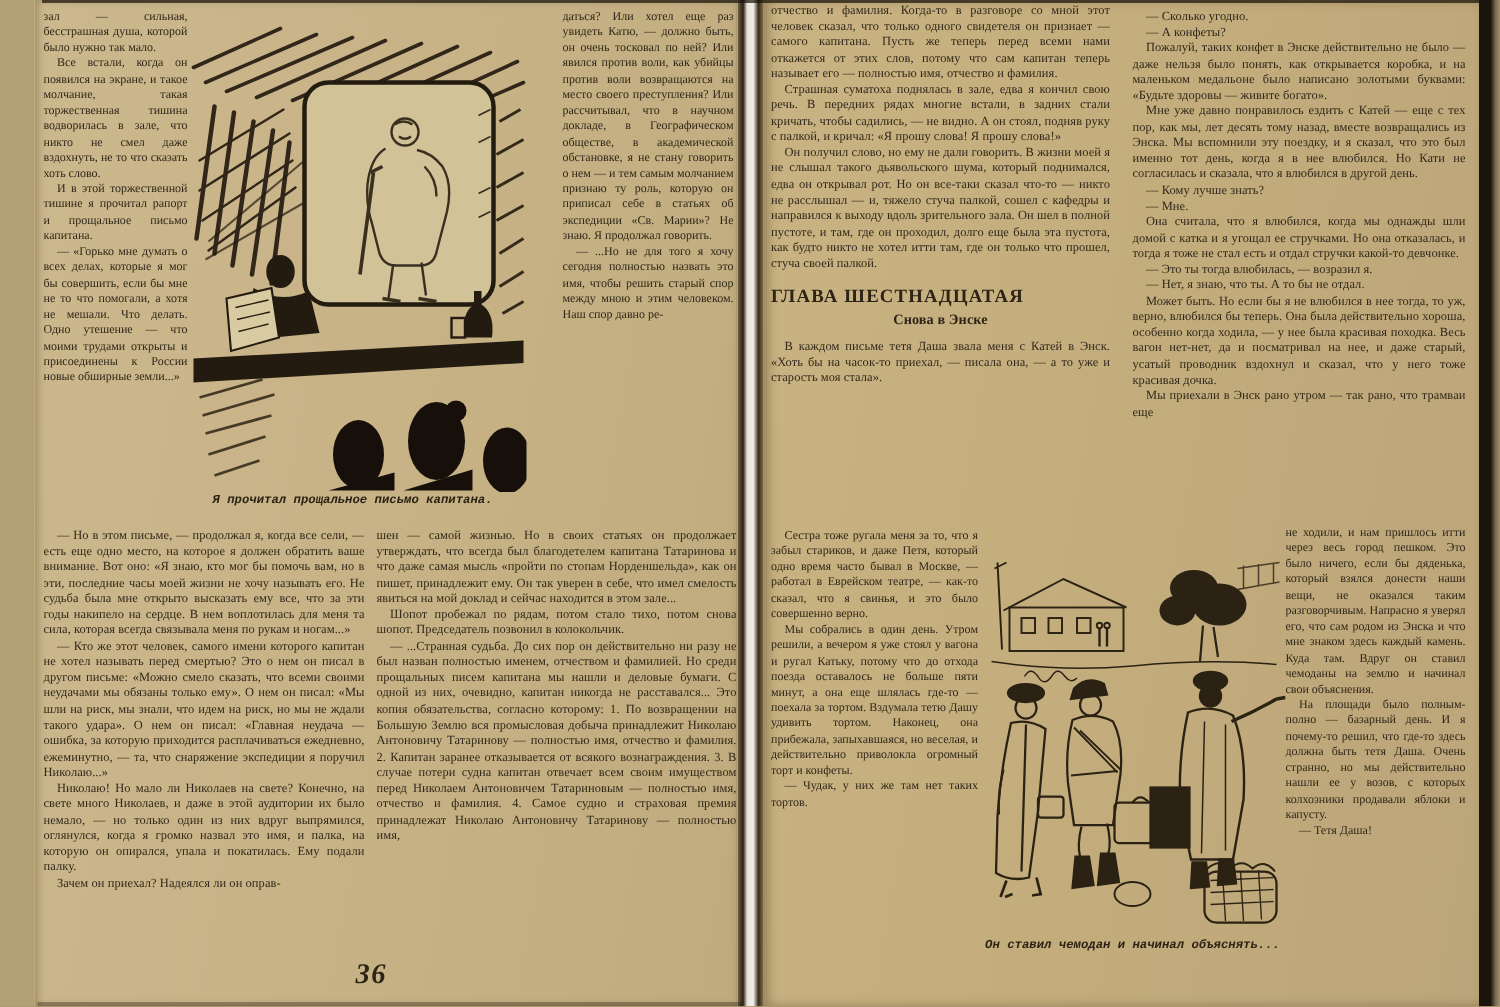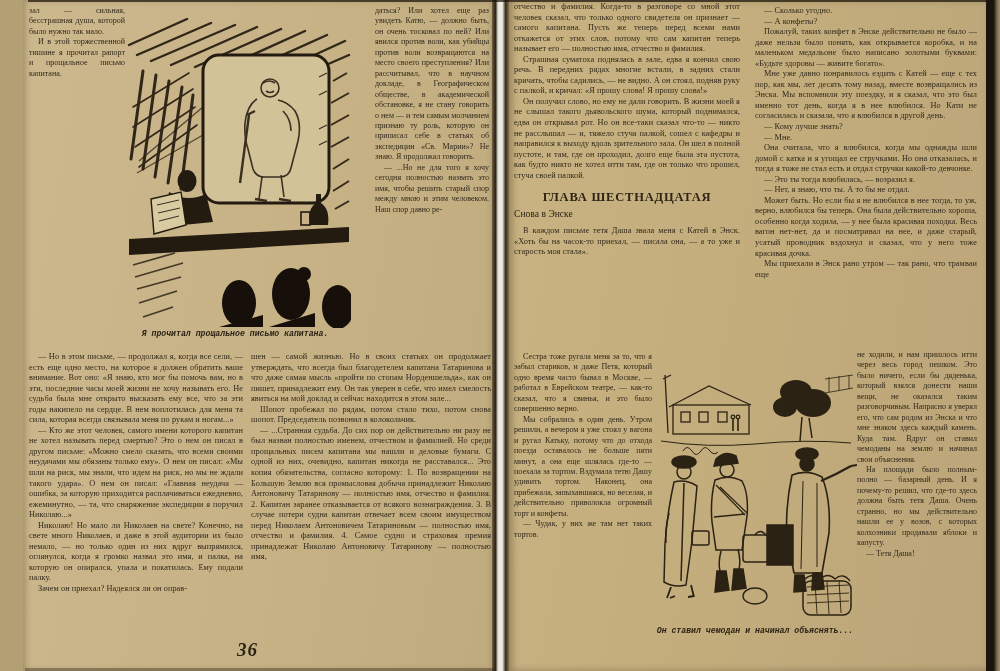--- a/index.html
+++ b/index.html
@@ -13,37 +13,39 @@
   .edge-right{position:absolute;left:986px;top:0;width:14px;height:671px;
     background:linear-gradient(90deg,#1b140d 0%,#1b140d 55%,#77684e 78%,#a18e6e 100%);}
   .edge-top{position:absolute;left:28px;top:0;width:958px;height:2px;background:rgba(24,17,9,.7);}
   .edge-bottom{position:absolute;left:25px;top:668px;width:470px;height:3px;background:rgba(40,30,16,.35);}
 
   .tcol{position:absolute;overflow:hidden;text-align:justify;color:#31281a;}
   .w{font-size:8.3px;line-height:10.55px;letter-spacing:.05px;}
   .n{font-size:8px;line-height:10.45px;}
   .plist p{margin:0;text-indent:9px;}
   .cont p:first-child{text-indent:0;}
-  h2.chap{font-size:12.5px;font-weight:bold;text-align:center;letter-spacing:.8px;margin:11px 0 6px 0;text-indent:0;color:#2d2415;}
-  h3.chap{font-size:9.5px;font-weight:normal;text-align:left;margin:0 0 7px 0;text-indent:0;color:#2d2415;}
+  h2.chap{font-size:12.5px;font-weight:bold;letter-spacing:.8px;margin:11px 0 6px 0;text-indent:0;color:#2d2415;}
+  h3.chap{font-size:9.5px;font-weight:bold;text-align:center;margin:0 0 7px 0;text-indent:0;color:#2d2415;}
   .cap{position:absolute;text-align:center;font-style:italic;font-weight:bold;font-size:8.2px;line-height:10px;color:#2c2315;font-family:Liberation Mono, monospace;}
   .pgnum{position:absolute;left:214px;top:639px;font-style:italic;font-weight:bold;font-size:19px;color:#2c2415;letter-spacing:1px;}
   .fig{position:absolute;}
   .fig svg{width:100%;height:100%;display:block;}
 </style>
 </head>
 <body>
 
 <div class="scan">
 
   <div class="page page-left">
 
     <div class="tcol n plist cont" style="left:6px;top:6px;width:96px;height:347px;">
         <p>зал — сильная, бесстрашная душа, которой было нужно так мало.</p>
+        <p>Все встали, когда он появился на экране, и такое молчание, такая торжественная тишина водворилась в зале, что никто не смел даже вздохнуть, не то что сказать хоть слово.</p>
         <p>И в этой торжественной тишине я прочитал рапорт и прощальное письмо капитана.</p>
+        <p>— «Горько мне думать о всех делах, которые я мог бы совершить, если бы мне не то что помогали, а хотя не мешали. Что делать. Одно утешение — что моими трудами открыты и присоединены к России новые обширные земли...»</p>
       </div>
 
     <div class="fig" style="left:100px;top:10px;width:228px;height:318px;">
       <svg viewBox="0 0 228 316">
         <g stroke="#241b10" stroke-width="2.4" stroke-linecap="round" fill="none" opacity="0.92">
           <path d="M6 34 L64 8 M14 44 L88 12 M28 50 L112 14 M48 54 L134 16 M72 56 L158 18 M98 58 L182 20 M124 60 L204 24 M152 62 L222 30 M180 64 L226 44"></path>
           <path d="M20 60 L8 148 M33 64 L20 158 M46 70 L32 166 M59 76 L45 172 M70 84 L58 178" stroke-width="3"></path>
           <path d="M10 96 L66 62 M10 116 L70 78 M12 136 L72 96 M16 156 L74 114" stroke-width="1.6"></path>
         </g>
         <g stroke="#241b10" stroke-width="2" fill="none" opacity="0.9">

